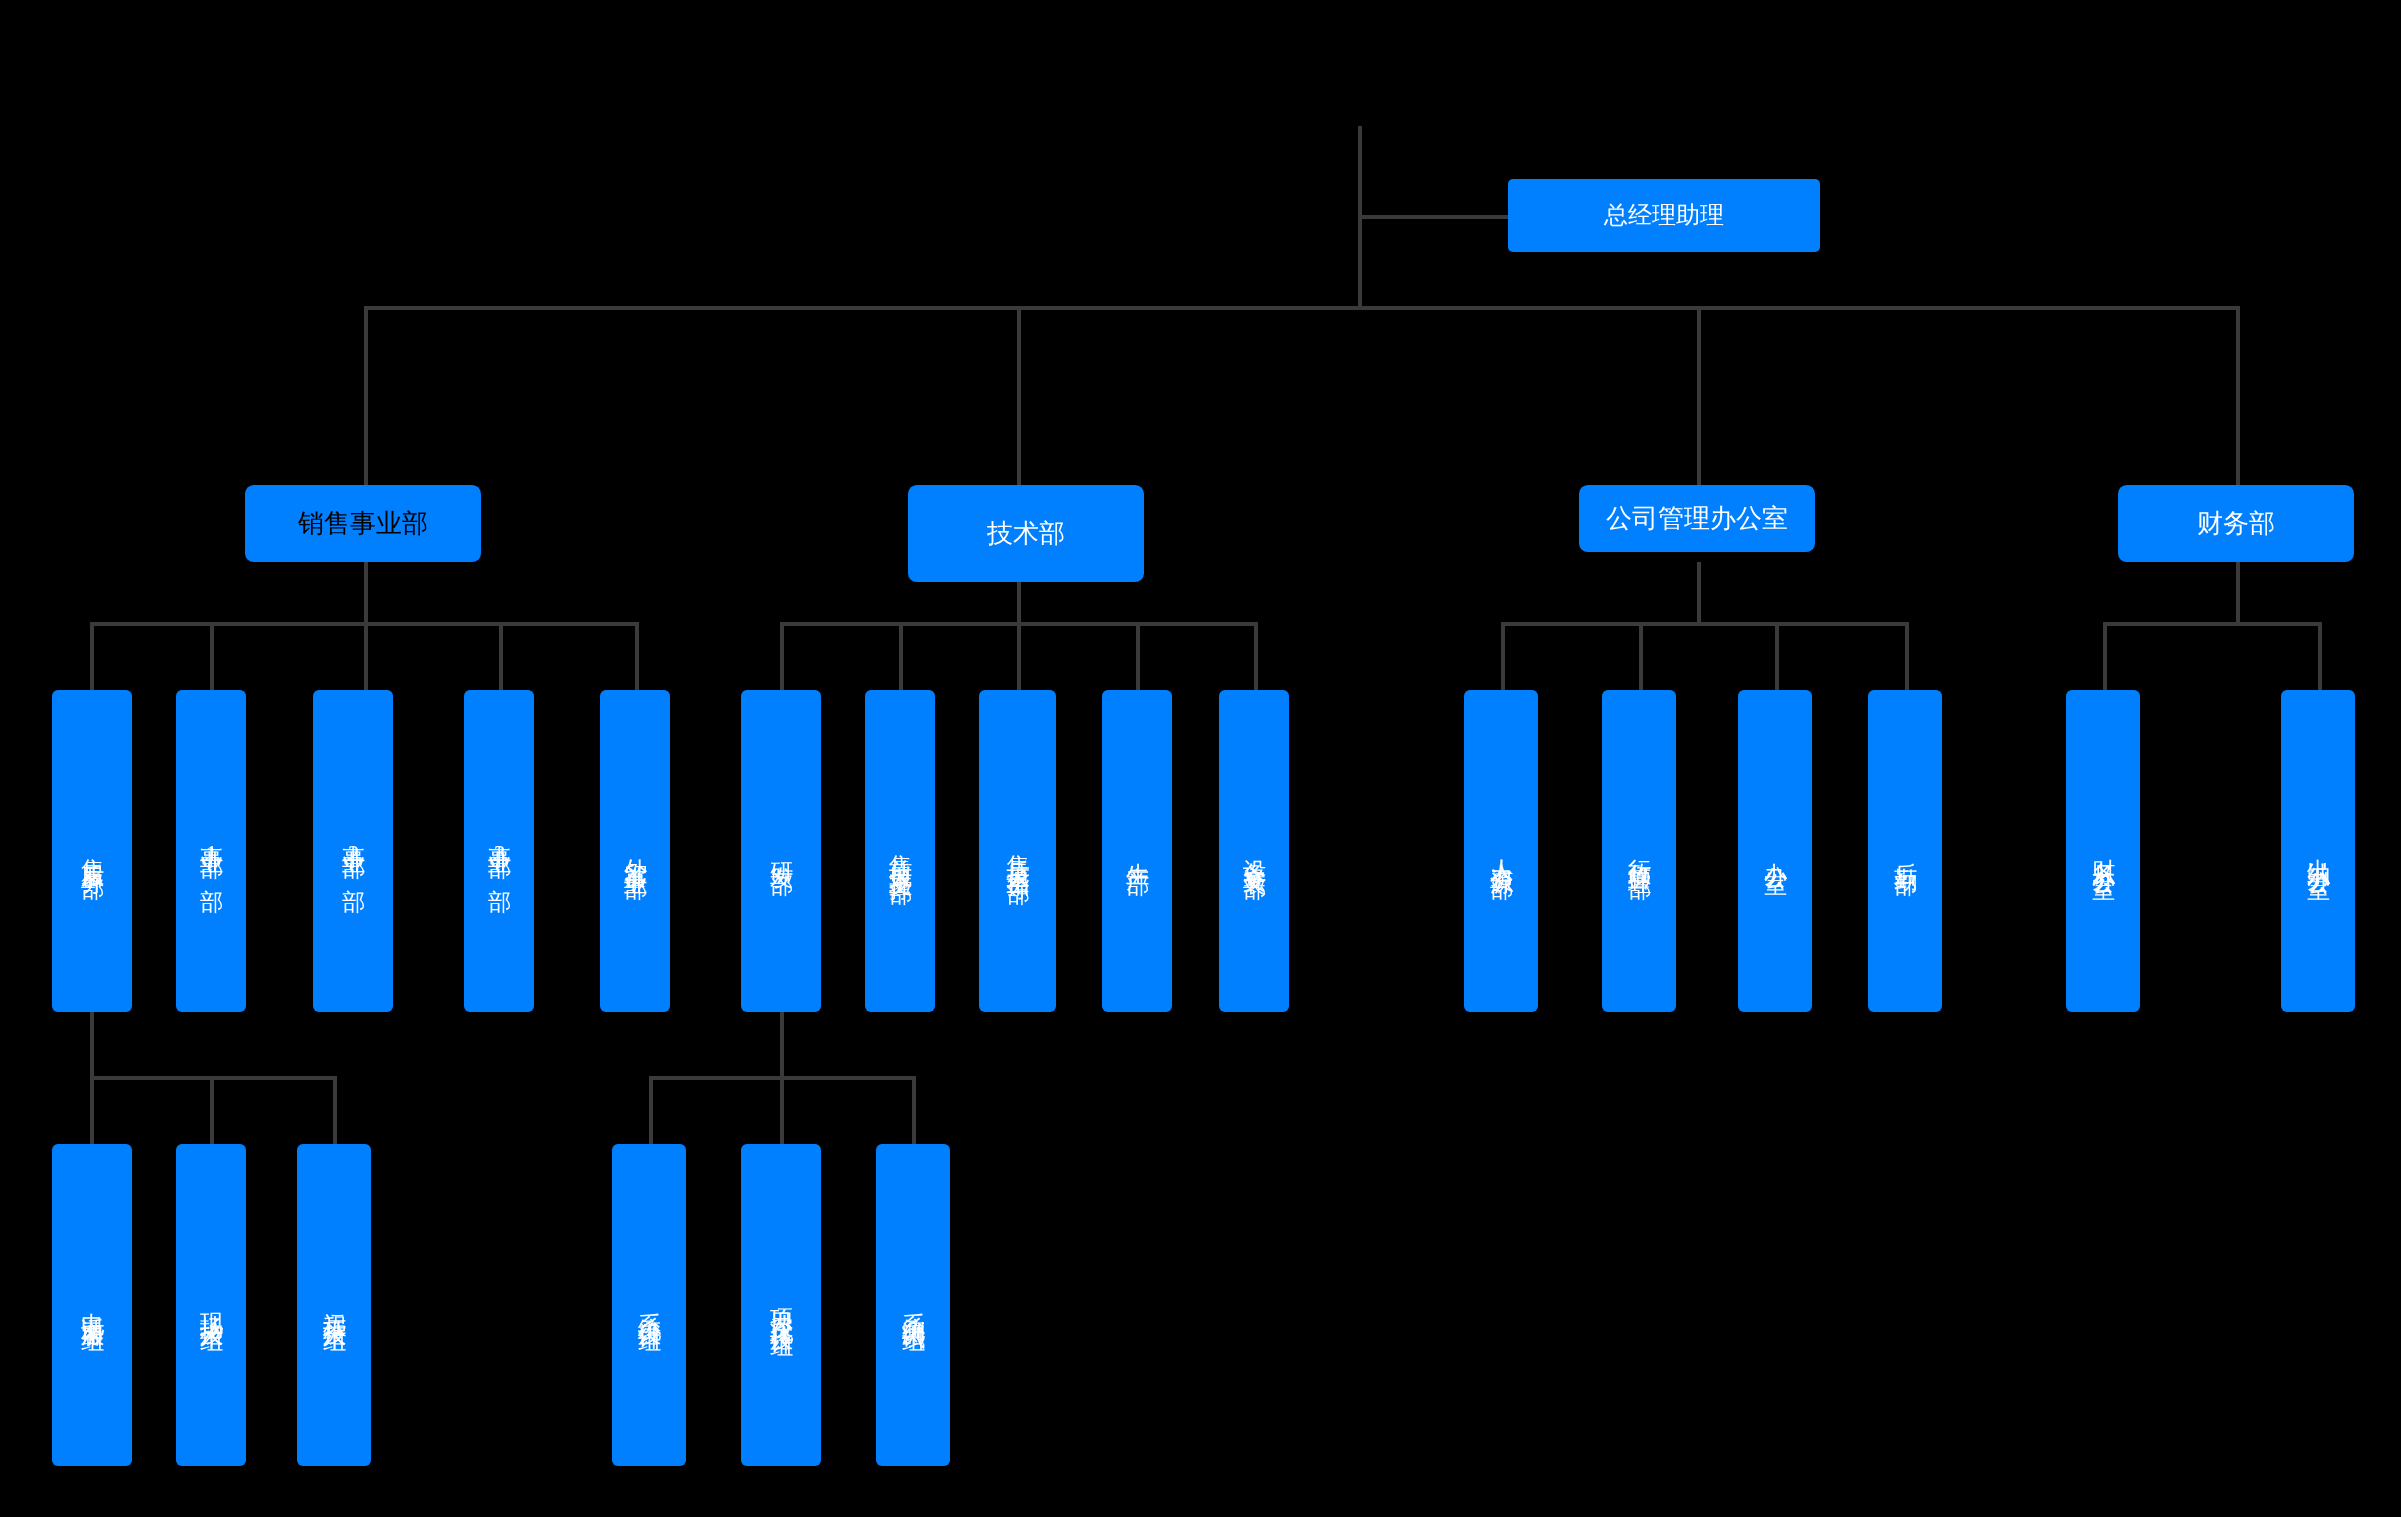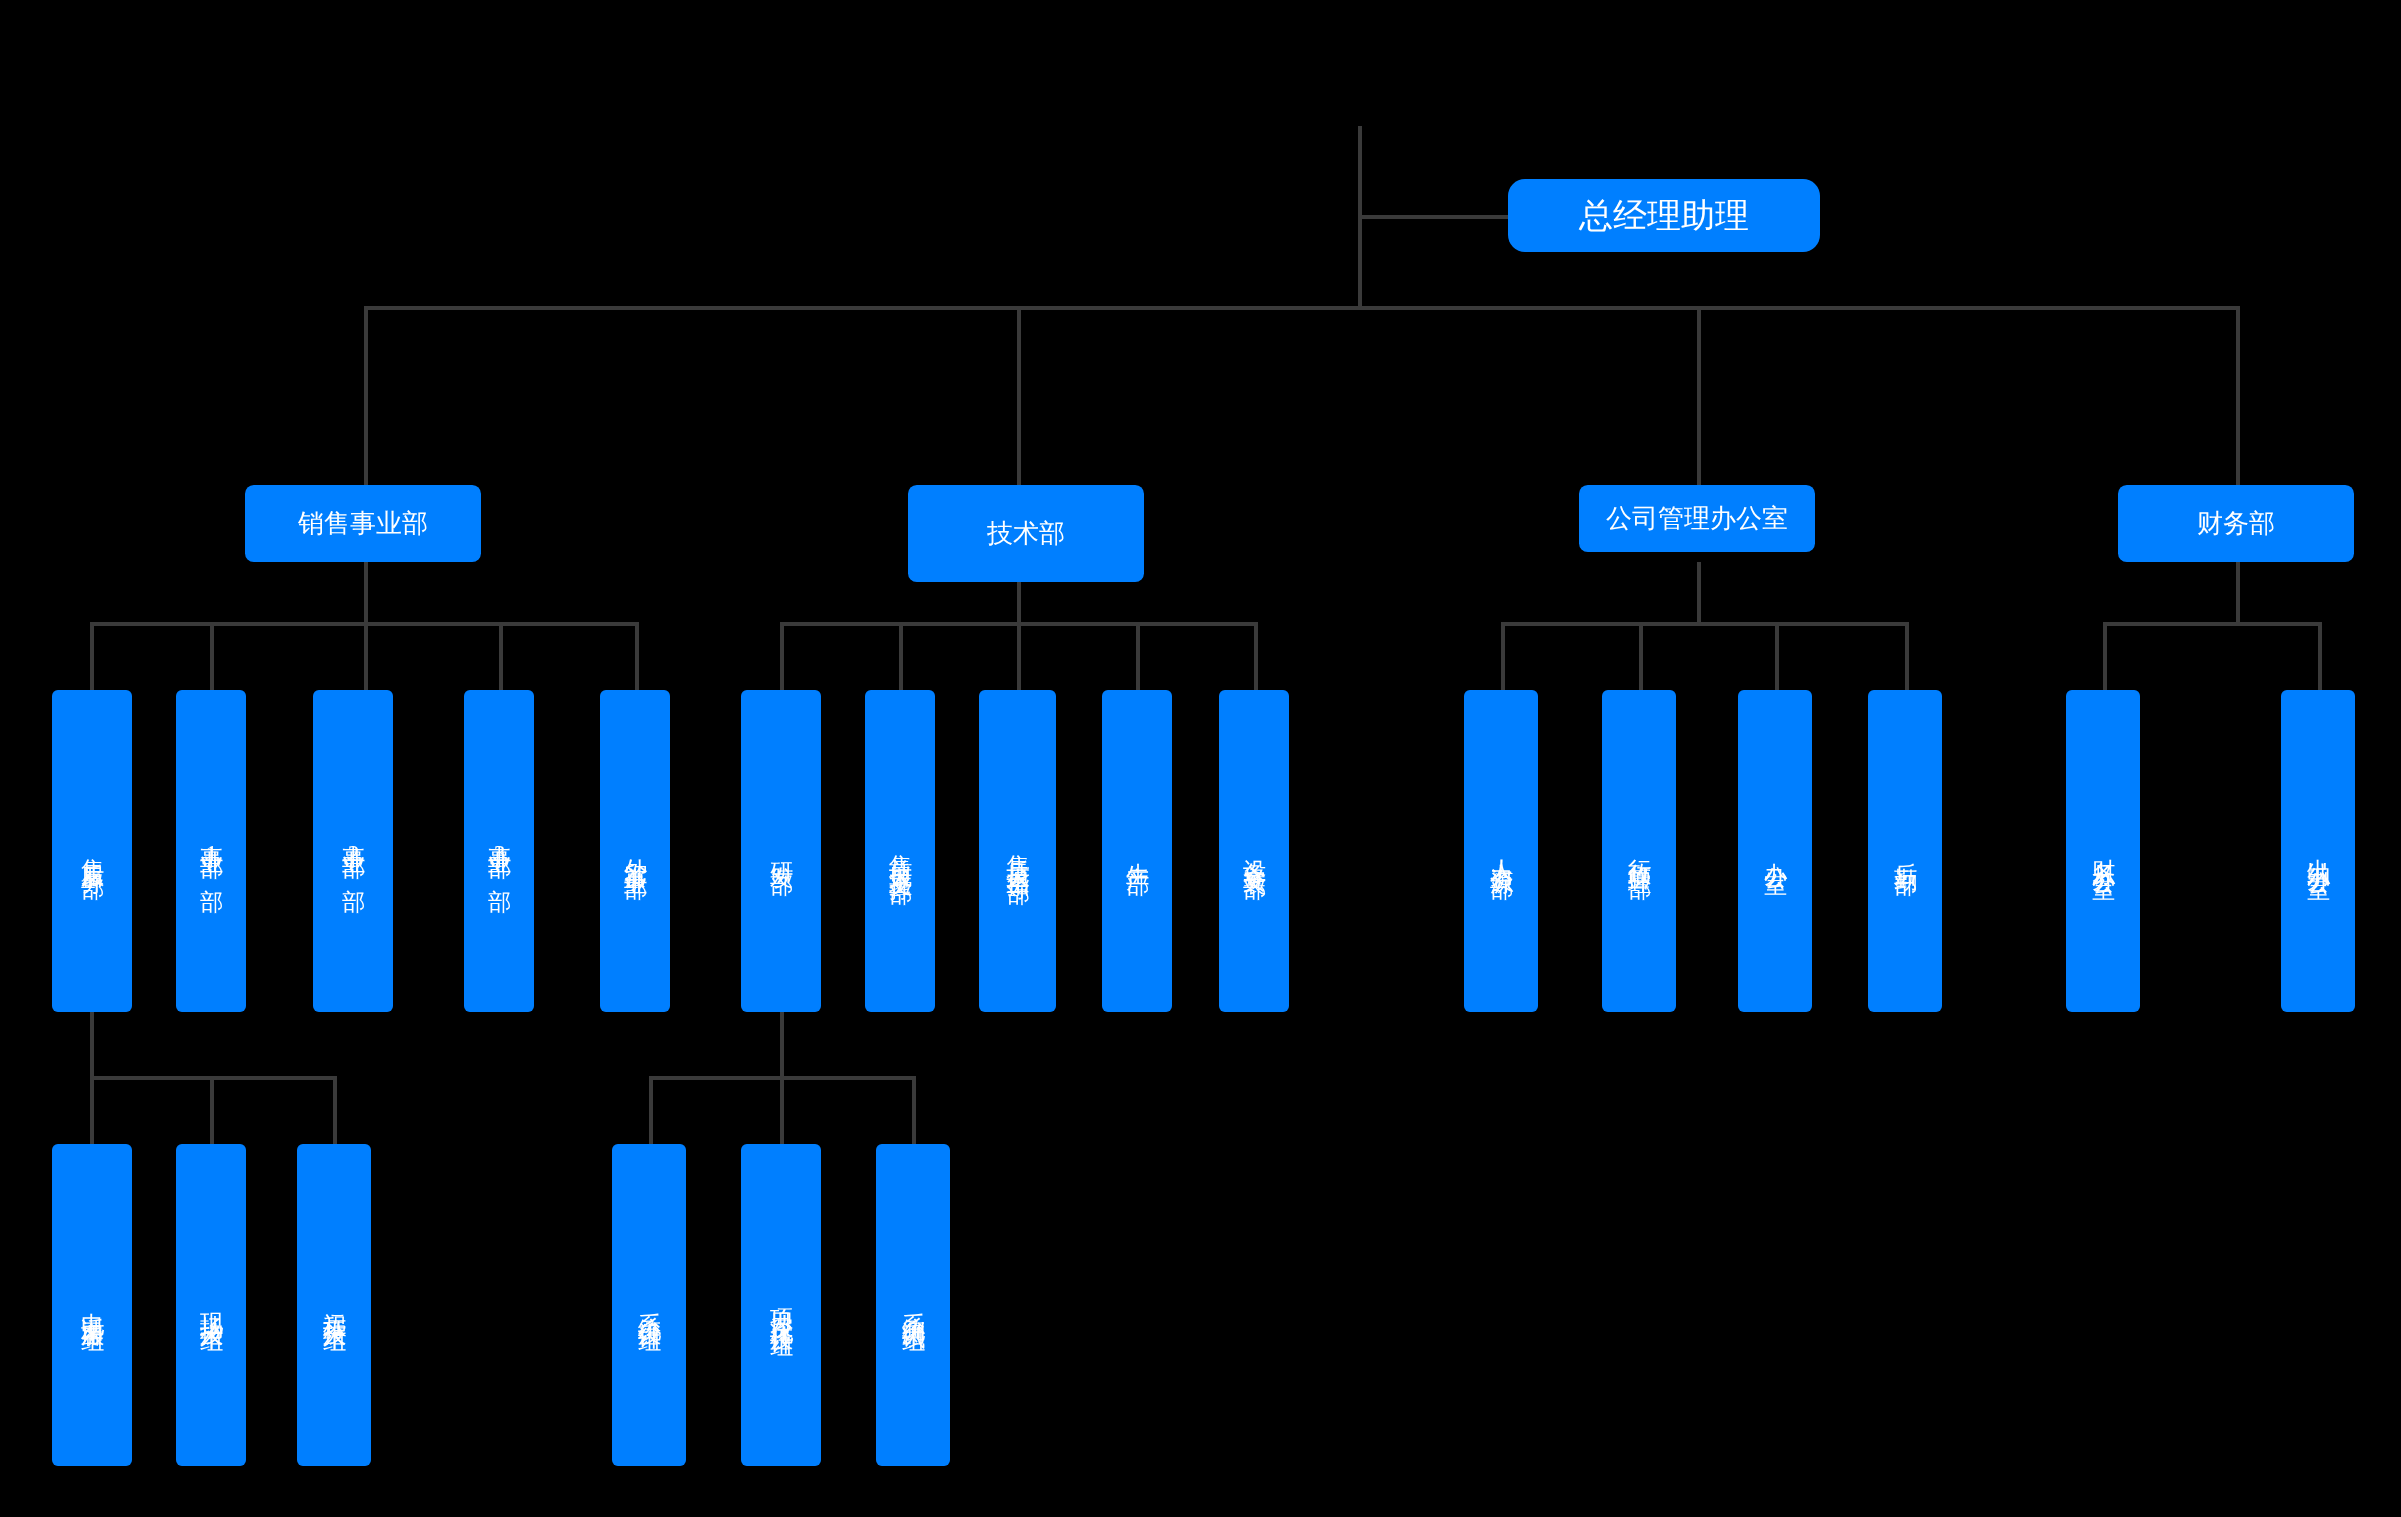--- a/index.html
+++ b/index.html
@@ -25,21 +25,21 @@
     border-radius: 7.3px;
     box-sizing: border-box;
     display: flex;
     align-items: center;
     justify-content: center;
     text-align: center;
     z-index: 3;
     line-height: 1.22;
   }
   .node.lvl1 { font-size: 28px; border-radius: 8.8px; }
-  .node.lvl2 { font-size: 34px; border-radius: 17px; }
+  .node.lvl2 { font-size: 24px; border-radius: 5px; }
   .node.lvl3 { font-size: 26px; border-radius: 8.8px; }
   .node.vert {
     font-size: 23.4px;
     border-radius: 5.9px;
     writing-mode: vertical-rl;
     text-orientation: upright;
     letter-spacing: 4.4px;
     line-height: 1;
     padding: 2.9px 0;
   }
@@ -111,21 +111,21 @@
 
   <div class="conn vline" style="left: 780px; top: 1012px; height: 67px; background: rgb(58, 58, 58);"></div>
   <div class="conn hline" style="left: 649px; top: 1076px; width: 267px; background: rgb(58, 58, 58);"></div>
   <div class="conn vline" style="left: 649px; top: 1076px; height: 70px; background: rgb(58, 58, 58);"></div>
   <div class="conn vline" style="left: 780px; top: 1076px; height: 70px; background: rgb(58, 58, 58);"></div>
   <div class="conn vline" style="left: 912px; top: 1076px; height: 70px; background: rgb(58, 58, 58);"></div>
 
 
   <div class="node lvl2" style="left: 1508px; top: 179px; width: 312px; height: 73px; background: rgb(0, 127, 255); color: rgb(255, 255, 255);">总经理助理</div>
 
-  <div class="node lvl3" style="left: 245px; top: 485px; width: 236px; height: 77px; background: rgb(0, 127, 255); color: #ffffff;">销售事业部</div>
+  <div class="node lvl3" style="left: 245px; top: 485px; width: 236px; height: 77px; background: rgb(0, 127, 255); color: #000000;">销售事业部</div>
   <div class="node lvl3" style="left: 908px; top: 485px; width: 236px; height: 97px; background: rgb(0, 127, 255); color: rgb(255, 255, 255);">技术部</div>
   <div class="node lvl3" style="left: 1579px; top: 485px; width: 236px; height: 67px; background: rgb(0, 127, 255); color: rgb(255, 255, 255);">公司管理办公室</div>
   <div class="node lvl3" style="left: 2118px; top: 485px; width: 236px; height: 77px; background: rgb(0, 127, 255); color: rgb(255, 255, 255);">财务部</div>
 
   <div class="node vert" style="left: 52px; top: 690px; width: 80px; height: 322px; background: rgb(0, 127, 255); color: rgb(255, 255, 255);">售后服务部</div>
   <div class="node vert" style="left: 176px; top: 690px; width: 70px; height: 322px; background: rgb(0, 127, 255); color: rgb(255, 255, 255);">事业部1部</div>
   <div class="node vert" style="left: 313px; top: 690px; width: 80px; height: 322px; background: rgb(0, 127, 255); color: rgb(255, 255, 255);">事业部2部</div>
   <div class="node vert" style="left: 464px; top: 690px; width: 70px; height: 322px; background: rgb(0, 127, 255); color: rgb(255, 255, 255);">事业部3部</div>
   <div class="node vert" style="left: 600px; top: 690px; width: 70px; height: 322px; background: rgb(0, 127, 255); color: rgb(255, 255, 255);">外贸事业部</div>
 

